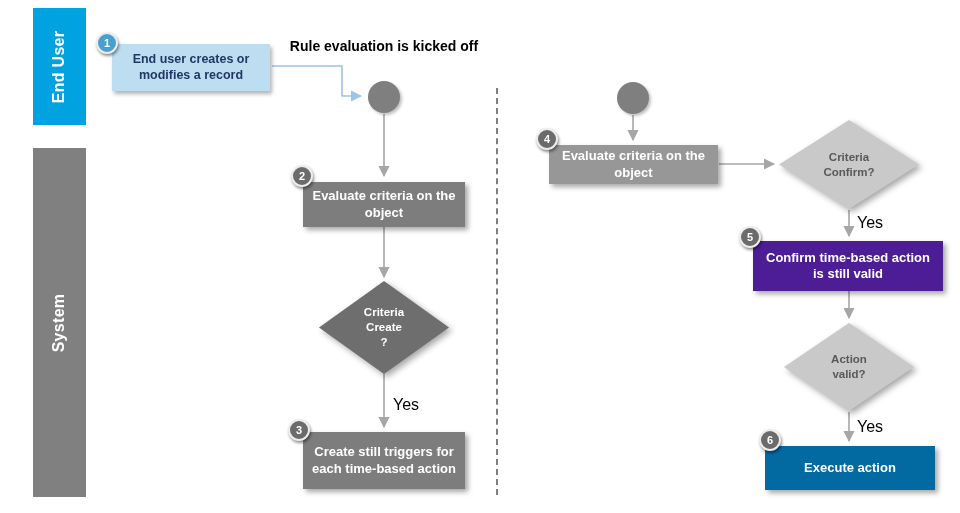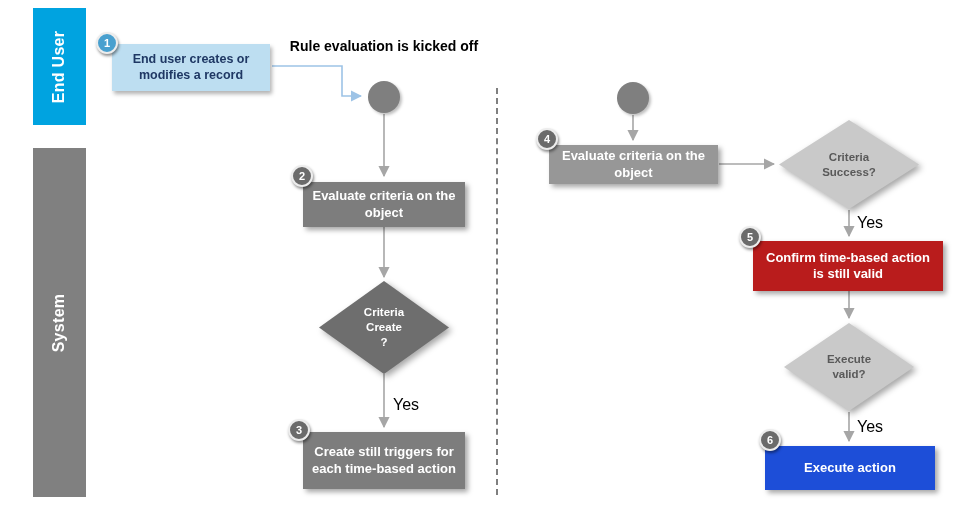--- a/index.html
+++ b/index.html
@@ -17,22 +17,22 @@
   .gray-line { stroke:#A6A6A6; stroke-width:1.6; fill:none; }
   .blue-line { stroke:#9DC3E6; stroke-width:1.6; fill:none; }
 
   .divider { position:absolute; left:496px; top:88px; height:407px; width:0; border-left:2px dashed #7F7F7F; z-index:1; }
 
   .node { position:absolute; z-index:2; display:flex; align-items:center; justify-content:center; text-align:center; font-weight:bold; }
   .box { color:#ffffff; font-size:13px; line-height:1.25; box-shadow:3px 3px 5px rgba(0,0,0,0.35); padding:2px 8px; }
   .blue-box { background:#BDDEF1; color:#1F3864; font-size:12.5px; box-shadow:2px 3px 4px rgba(0,0,0,0.3); }
   .gray-dark { background:#7D7D7D; }
   .gray-4 { background:#979797; }
-  .gray-5 { background:#b91c1c; }
-  .gray-6 { background:#1d4ed8; }
+  .gray-5 { background:#4c1d95; }
+  .gray-6 { background:#0369a1; }
 
   .start-circle { position:absolute; z-index:2; width:32px; height:32px; border-radius:50%; background:#7F7F7F; box-shadow:2px 2px 3px rgba(0,0,0,0.25); }
 
   .diamond-wrap { position:absolute; z-index:2; filter:drop-shadow(3px 3px 3px rgba(0,0,0,0.35)); }
   .diamond { width:100%; height:100%; clip-path:polygon(50% 0, 100% 50%, 50% 100%, 0 50%); display:flex; align-items:center; justify-content:center; }
   .diamond.dark  { background:#6E6E6E; color:#ffffff; }
   .diamond.light { background:#C9C9C9; color:#595959; }
   .diamond-text { text-align:center; font-weight:bold; font-size:11.5px; line-height:1.3; }
   .diamond-text span { display:block; }
 
@@ -110,36 +110,36 @@
 
   <div class="badge" style="left:536px; top:128px;">4</div>
   <div class="node box gray-4" style="left:549px; top:145px; width:169px; height:39px;">
     <span>Evaluate criteria on the object</span>
   </div>
 
   <div class="diamond-wrap" style="left:779px; top:120px; width:140px; height:89px;">
     <div class="diamond light">
       <div class="diamond-text">
         <span>Criteria</span>
-        <span>Success?</span>
+        <span>Confirm?</span>
       </div>
     </div>
   </div>
 
   <span class="yes-label" style="left:857px; top:214px;">Yes</span>
 
   <div class="badge" style="left:739px; top:226px;">5</div>
   <div class="node box gray-5" style="left:753px; top:241px; width:190px; height:50px;">
     <span>Confirm time-based action is still valid</span>
   </div>
 
   <div class="diamond-wrap" style="left:784px; top:323px; width:130px; height:88px;">
     <div class="diamond light">
       <div class="diamond-text">
-        <span>Execute</span>
+        <span>Action</span>
         <span>valid?</span>
       </div>
     </div>
   </div>
 
   <span class="yes-label" style="left:857px; top:418px;">Yes</span>
 
   <div class="badge" style="left:759px; top:429px;">6</div>
   <div class="node box gray-6" style="left:765px; top:446px; width:170px; height:44px;">
     <span>Execute action</span>

